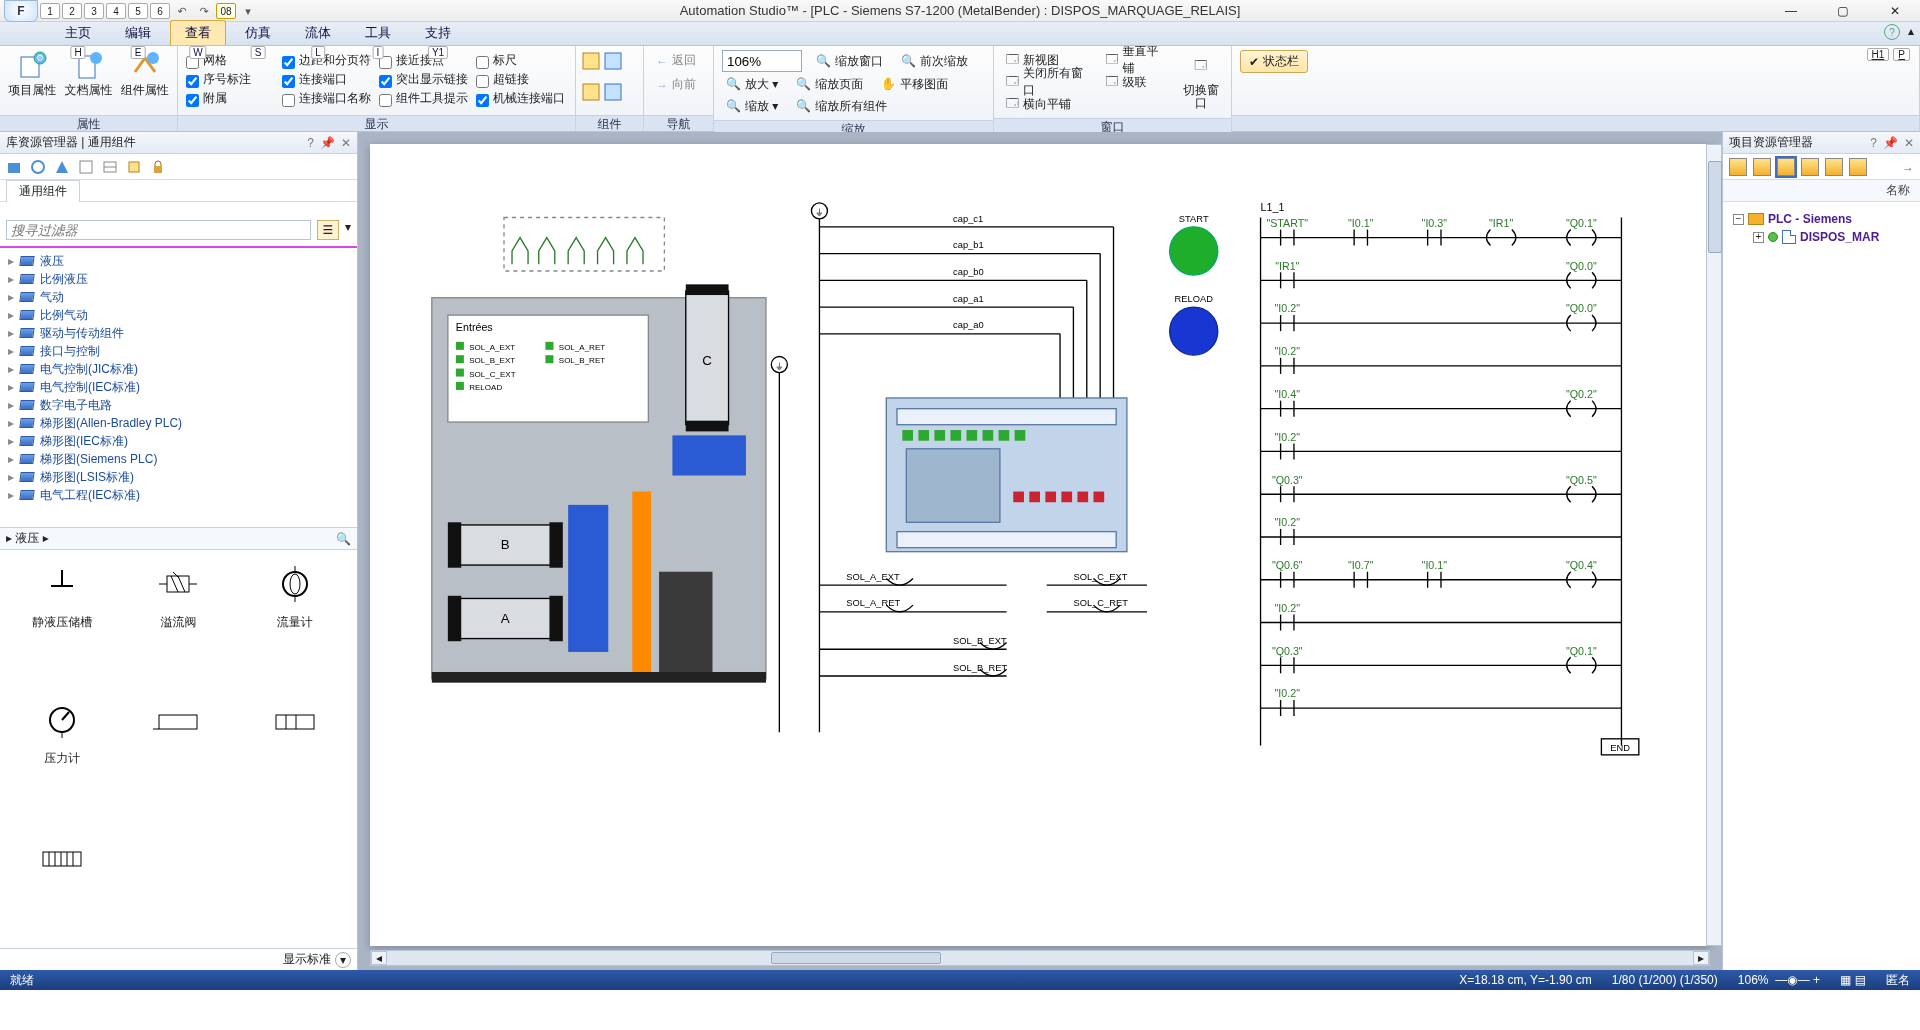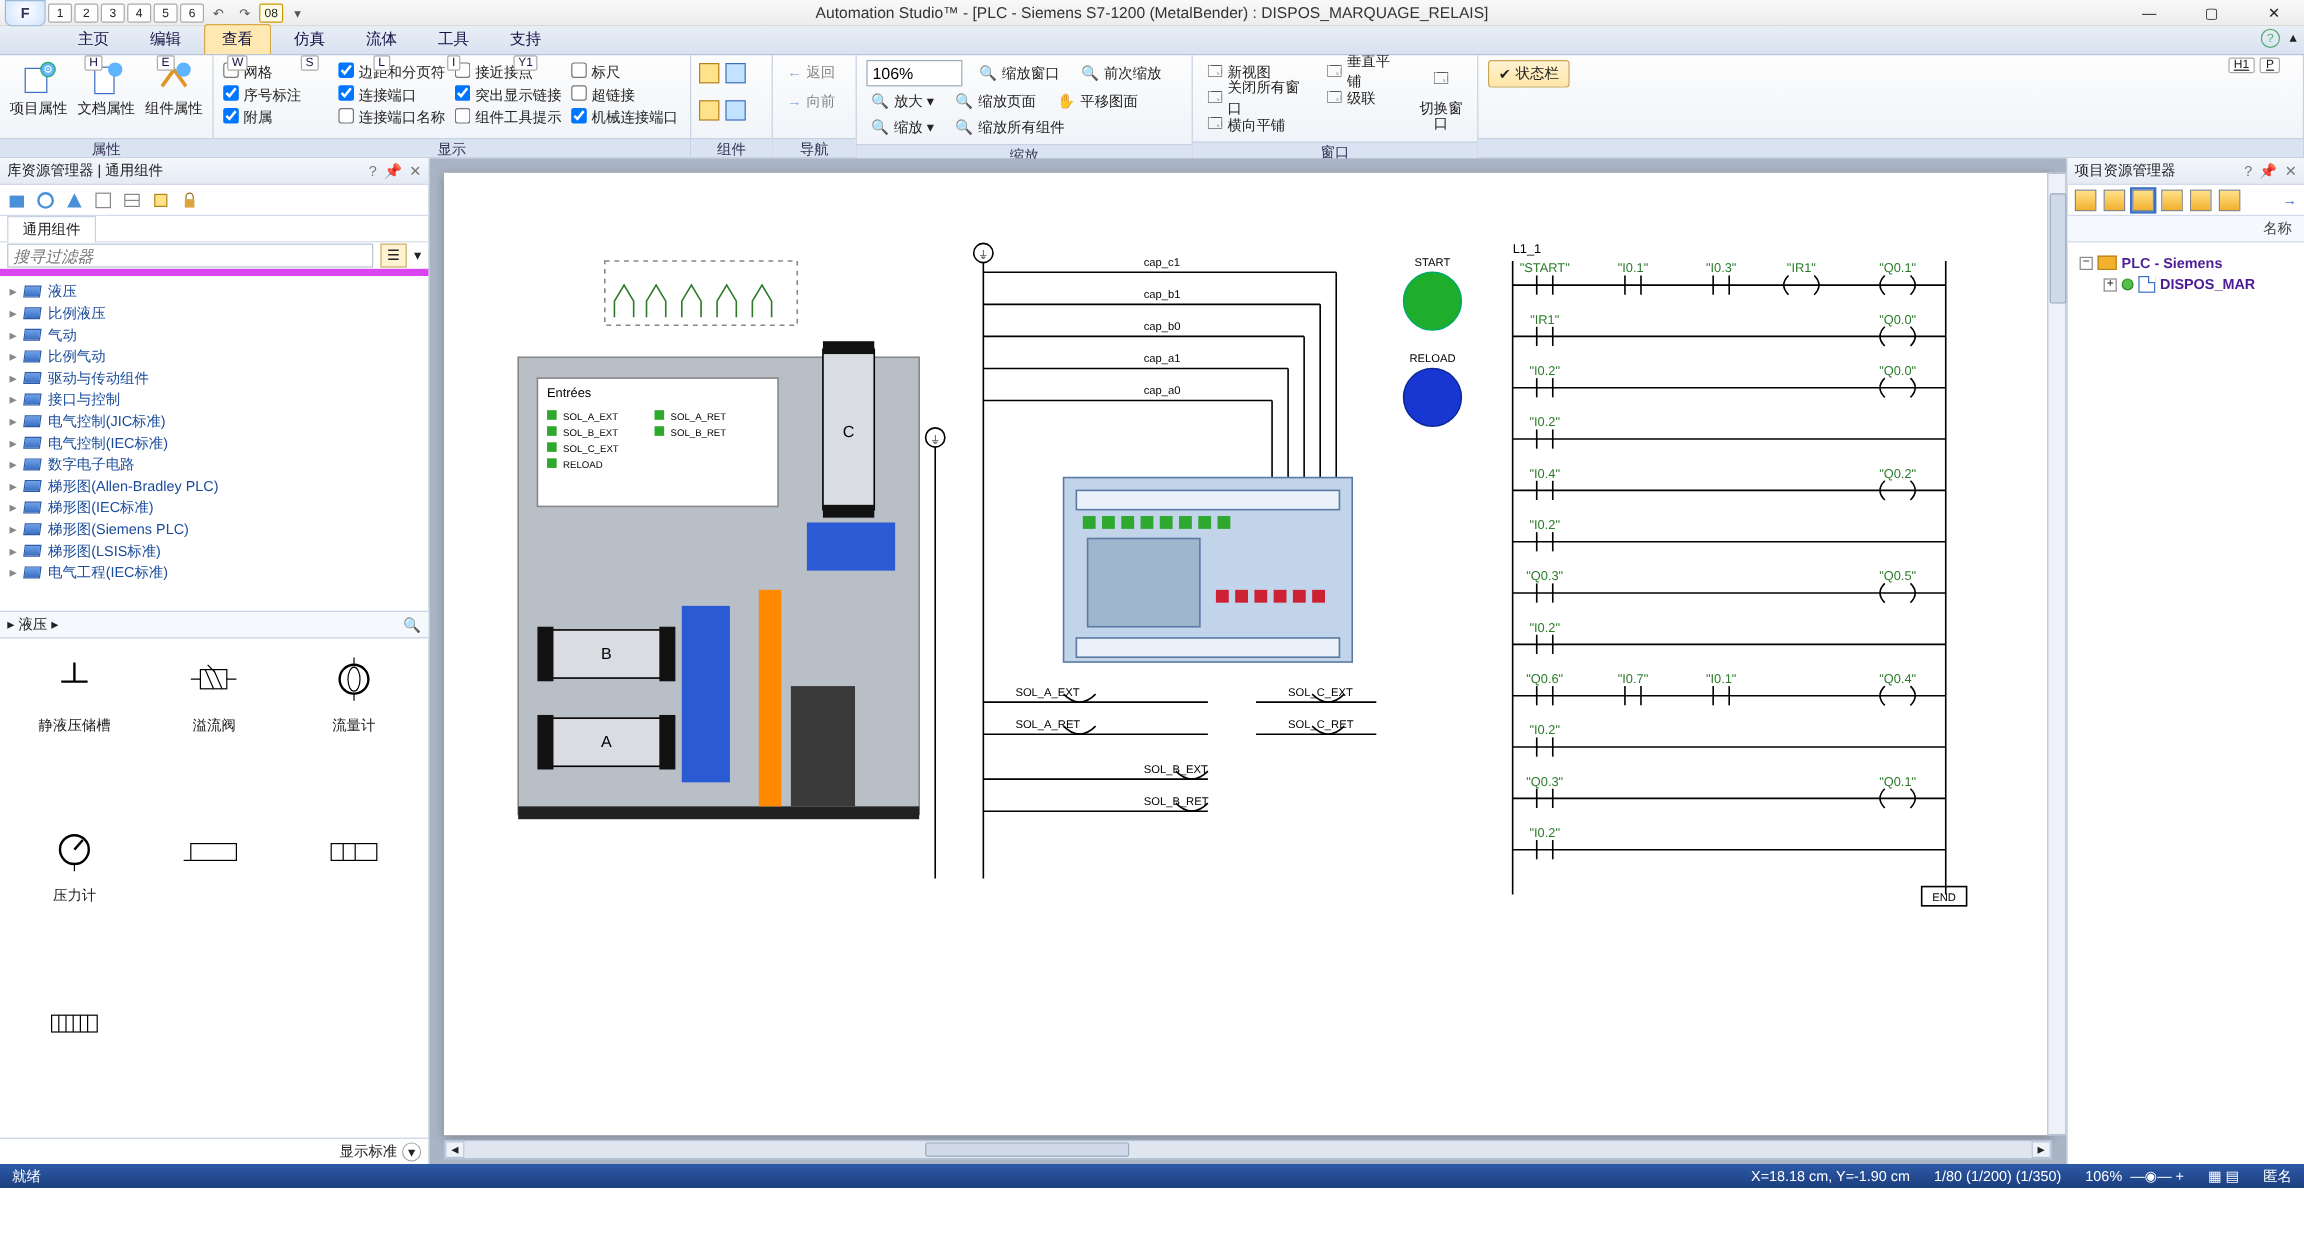--- a/index.html
+++ b/index.html
@@ -14,50 +14,50 @@
 #qat .qatbtn { width:20px; height:18px; display:flex; align-items:center; justify-content:center; color:#555; font-size:11px; }
 #qat .fbtn { width:34px; height:22px; background:radial-gradient(circle at 50% 40%,#fff,#cfe3ff); border:1px solid #9bb8d8; border-radius:0 0 6px 6px; display:flex; align-items:center; justify-content:center; font-weight:bold; color:#335; }
 #qat .numtab { width:20px; height:16px; background:#fff; border:1px solid #aaa; border-radius:2px; display:flex; align-items:center; justify-content:center; font-size:10px; }
 #qat .numtab.ylw { border-color:#c90; background:#fffde6;}
 
 
 #menutabs { height:24px; background:linear-gradient(#e8eef6,#d8e2f0); border-bottom:1px solid #b6c4d8; display:flex; align-items:flex-end; padding-left:50px; gap:4px; position:relative;}
 #menutabs .mtab { padding:3px 14px; font-size:13px; color:#114; border:1px solid transparent; border-bottom:none; position:relative;}
 #menutabs .mtab.active { background:#ffe9b2; border-color:#d6a84a; border-radius:3px 3px 0 0;}
 #menutabs .mtab .key { position:absolute; bottom:-14px; left:50%; transform:translateX(-50%); background:#fff; border:1px solid #aaa; padding:0 3px; font-size:10px; border-radius:2px; z-index:50;}
-#menutabs .rightpills { position:absolute; right:20px; bottom:-16px; display:flex; gap:4px; z-index:50;text-decoration:underline;}
+#menutabs .rightpills { position:absolute; right:10px; bottom:-16px; display:flex; gap:4px; z-index:50;text-decoration:underline;}
 #menutabs .rightpills span { background:#fff; border:1px solid #aaa; padding:0 4px; font-size:10px; border-radius:2px;}
 
 
 #ribbon { height:86px; background:linear-gradient(#fdfdfd,#eef2f7); border-bottom:1px solid #b6c4d8; display:flex; }
 .rgroup { border-right:1px solid #c8d2e2; display:flex; flex-direction:column; }
 .rgroup .body { flex:1; display:flex; align-items:flex-start; padding:4px 8px; gap:8px;}
 .rgroup .lab  { height:16px; background:#d9e3f1; text-align:center; font-size:12px; color:#335; border-top:1px solid #c8d2e2;}
 .bigbtn { display:flex; flex-direction:column; align-items:center; width:52px; gap:2px; }
 .bigbtn .ic { width:32px; height:32px; display:flex; align-items:center; justify-content:center; }
 .bigbtn .tx { font-size:12px; text-align:center; line-height:1.1;}
 .cklist { display:flex; flex-direction:column; gap:2px; padding-top:2px;}
-.ckrow { display:flex; align-items:flex-start; gap:4px; font-size:12px; min-width:88px;}
+.ckrow { display:flex; align-items:flex-end; gap:4px; font-size:12px; min-width:88px;}
 .ckrow input { width:13px; height:13px; }
 .tinybtn { display:flex; align-items:center; gap:4px; font-size:12px; height:20px; padding:0 4px;}
 .zoomval { height:22px; width:80px; border:1px solid #9ab; background:#fff; padding:0 4px; }
 .statusribbon { border:1px solid #caa755; background:linear-gradient(#fff3d2,#ffe6a6); padding:2px 8px; border-radius:3px; font-size:12px; display:flex; align-items:center; gap:4px;}
 
 
 #main { display:flex; height:838px; }
 
 
 #leftdock { width:358px; border-right:1px solid #b6c4d8; display:flex; flex-direction:column; background:#fff;}
 .dockhdr { height:22px; background:linear-gradient(#f4f7fb,#e4ebf5); border-bottom:1px solid #c8d2e2; display:flex; align-items:center; justify-content:space-between; padding:0 6px; font-size:12px;}
 .dockhdr .icons { display:flex; gap:6px; color:#777;}
 #leftdock .tb { height:26px; border-bottom:1px solid #d4dce8; display:flex; align-items:center; gap:8px; padding:0 6px;}
 #leftdock .tb .ic { width:16px; height:16px; }
 #leftdock .subtab { height:22px; border-bottom:1px solid #d4dce8; padding:0 6px; display:flex; align-items:center;}
 #leftdock .subtab span { background:#fff; border:1px solid #c8d2e2; border-bottom:none; padding:2px 12px; font-size:12px;}
-#leftdock .search { height:28px; border-bottom:6px solid #d946ef; display:flex; align-items:center; gap:6px; padding:0 6px;}
+#leftdock .search { height:28px; border-bottom:2px solid #d946ef; display:flex; align-items:flex-start; gap:6px; padding:0 6px;margin-top:18px;}
 #leftdock .search input { flex:1; height:20px; border:1px solid #b8c3d4; padding:0 4px; font-style:italic; color:#888;}
 #leftdock .tree { flex:0 0 280px; overflow-y:auto; border-bottom:1px solid #c8d2e2; padding:4px 0;}
 .treeitem { display:flex; align-items:center; gap:6px; height:18px; padding-left:8px; font-size:12px; color:#1a4b9b;}
 .treeitem .bk { width:14px; height:10px; background:linear-gradient(#6ea0e8,#3b6fc2); border:1px solid #2a5aa8; transform:skewX(-8deg);}
 #leftdock .catbar { height:22px; border-bottom:1px solid #c8d2e2; display:flex; align-items:center; justify-content:space-between; padding:0 6px; font-size:12px; background:#f5f8fc;}
 #leftdock .palette { flex:1; overflow:auto; padding:10px 6px; display:grid; grid-template-columns:repeat(3,1fr); gap:14px 4px;}
 .palitem { display:flex; flex-direction:column; align-items:center; gap:6px;}
 .palitem .sym { width:60px; height:48px; display:flex; align-items:center; justify-content:center;}
 .palitem .nm { font-size:12px; text-align:center;}
 #leftdock .foot { height:22px; border-top:1px solid #c8d2e2; display:flex; align-items:center; justify-content:flex-end; padding:0 6px; font-size:12px; gap:4px;}

